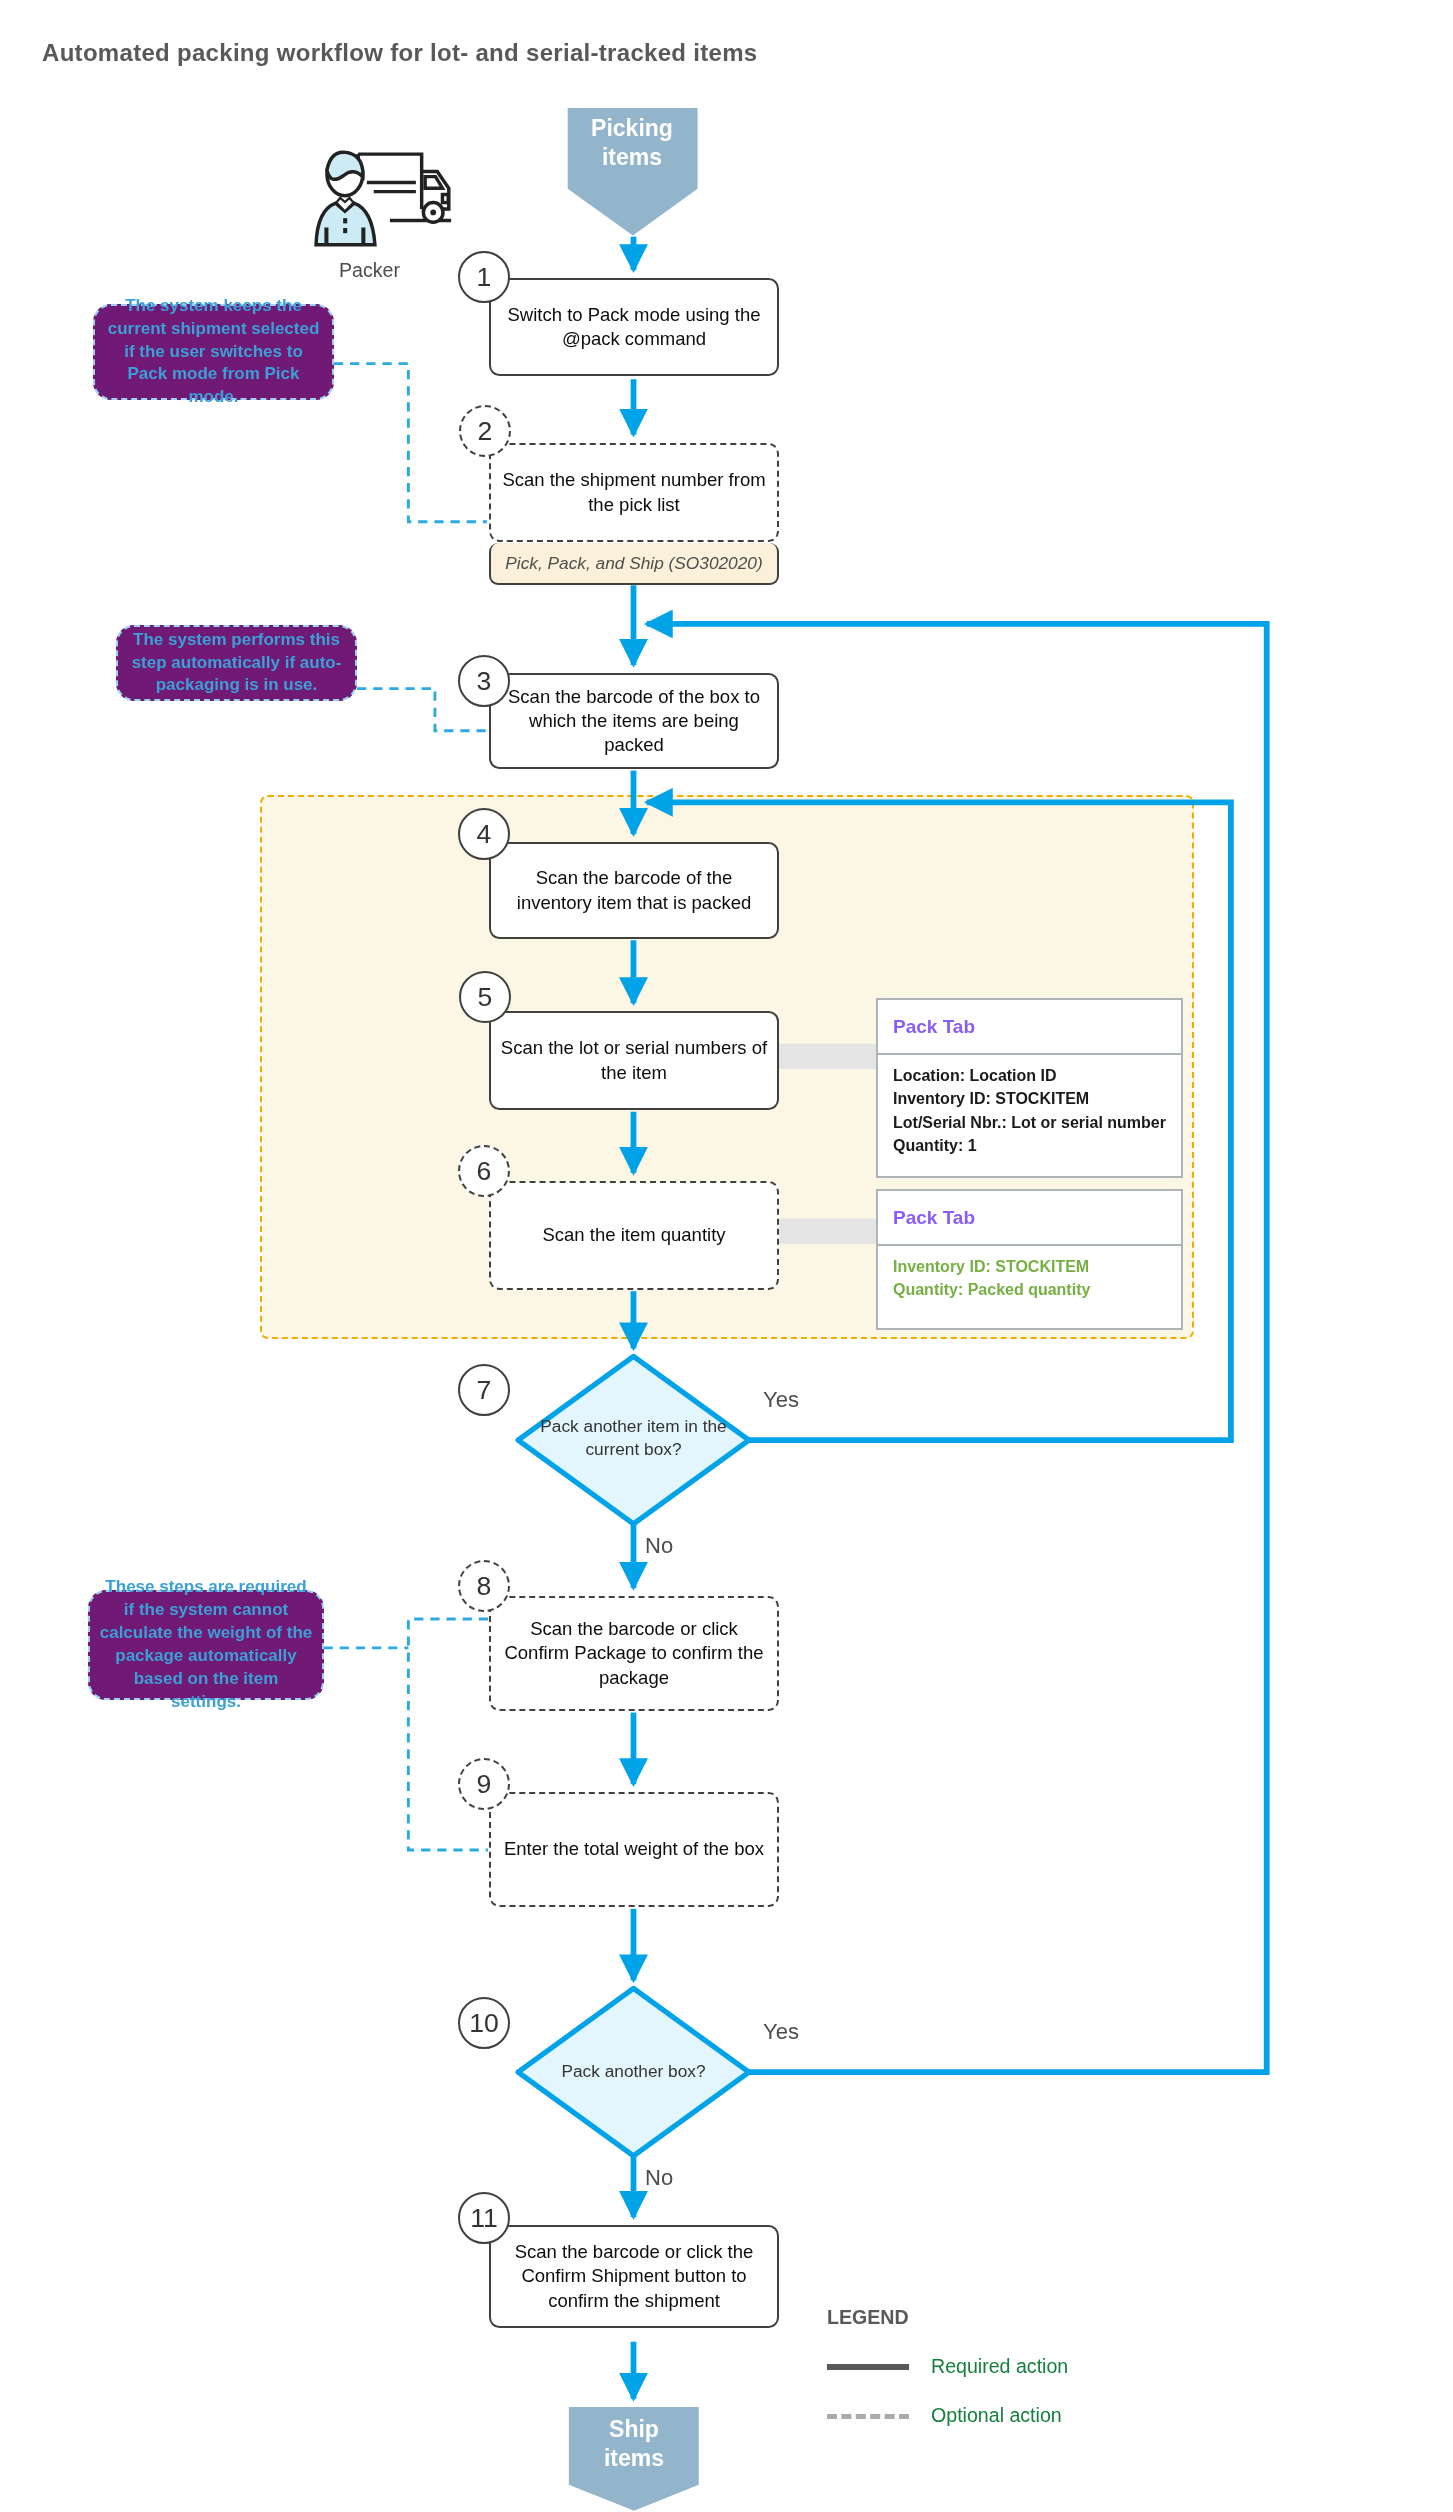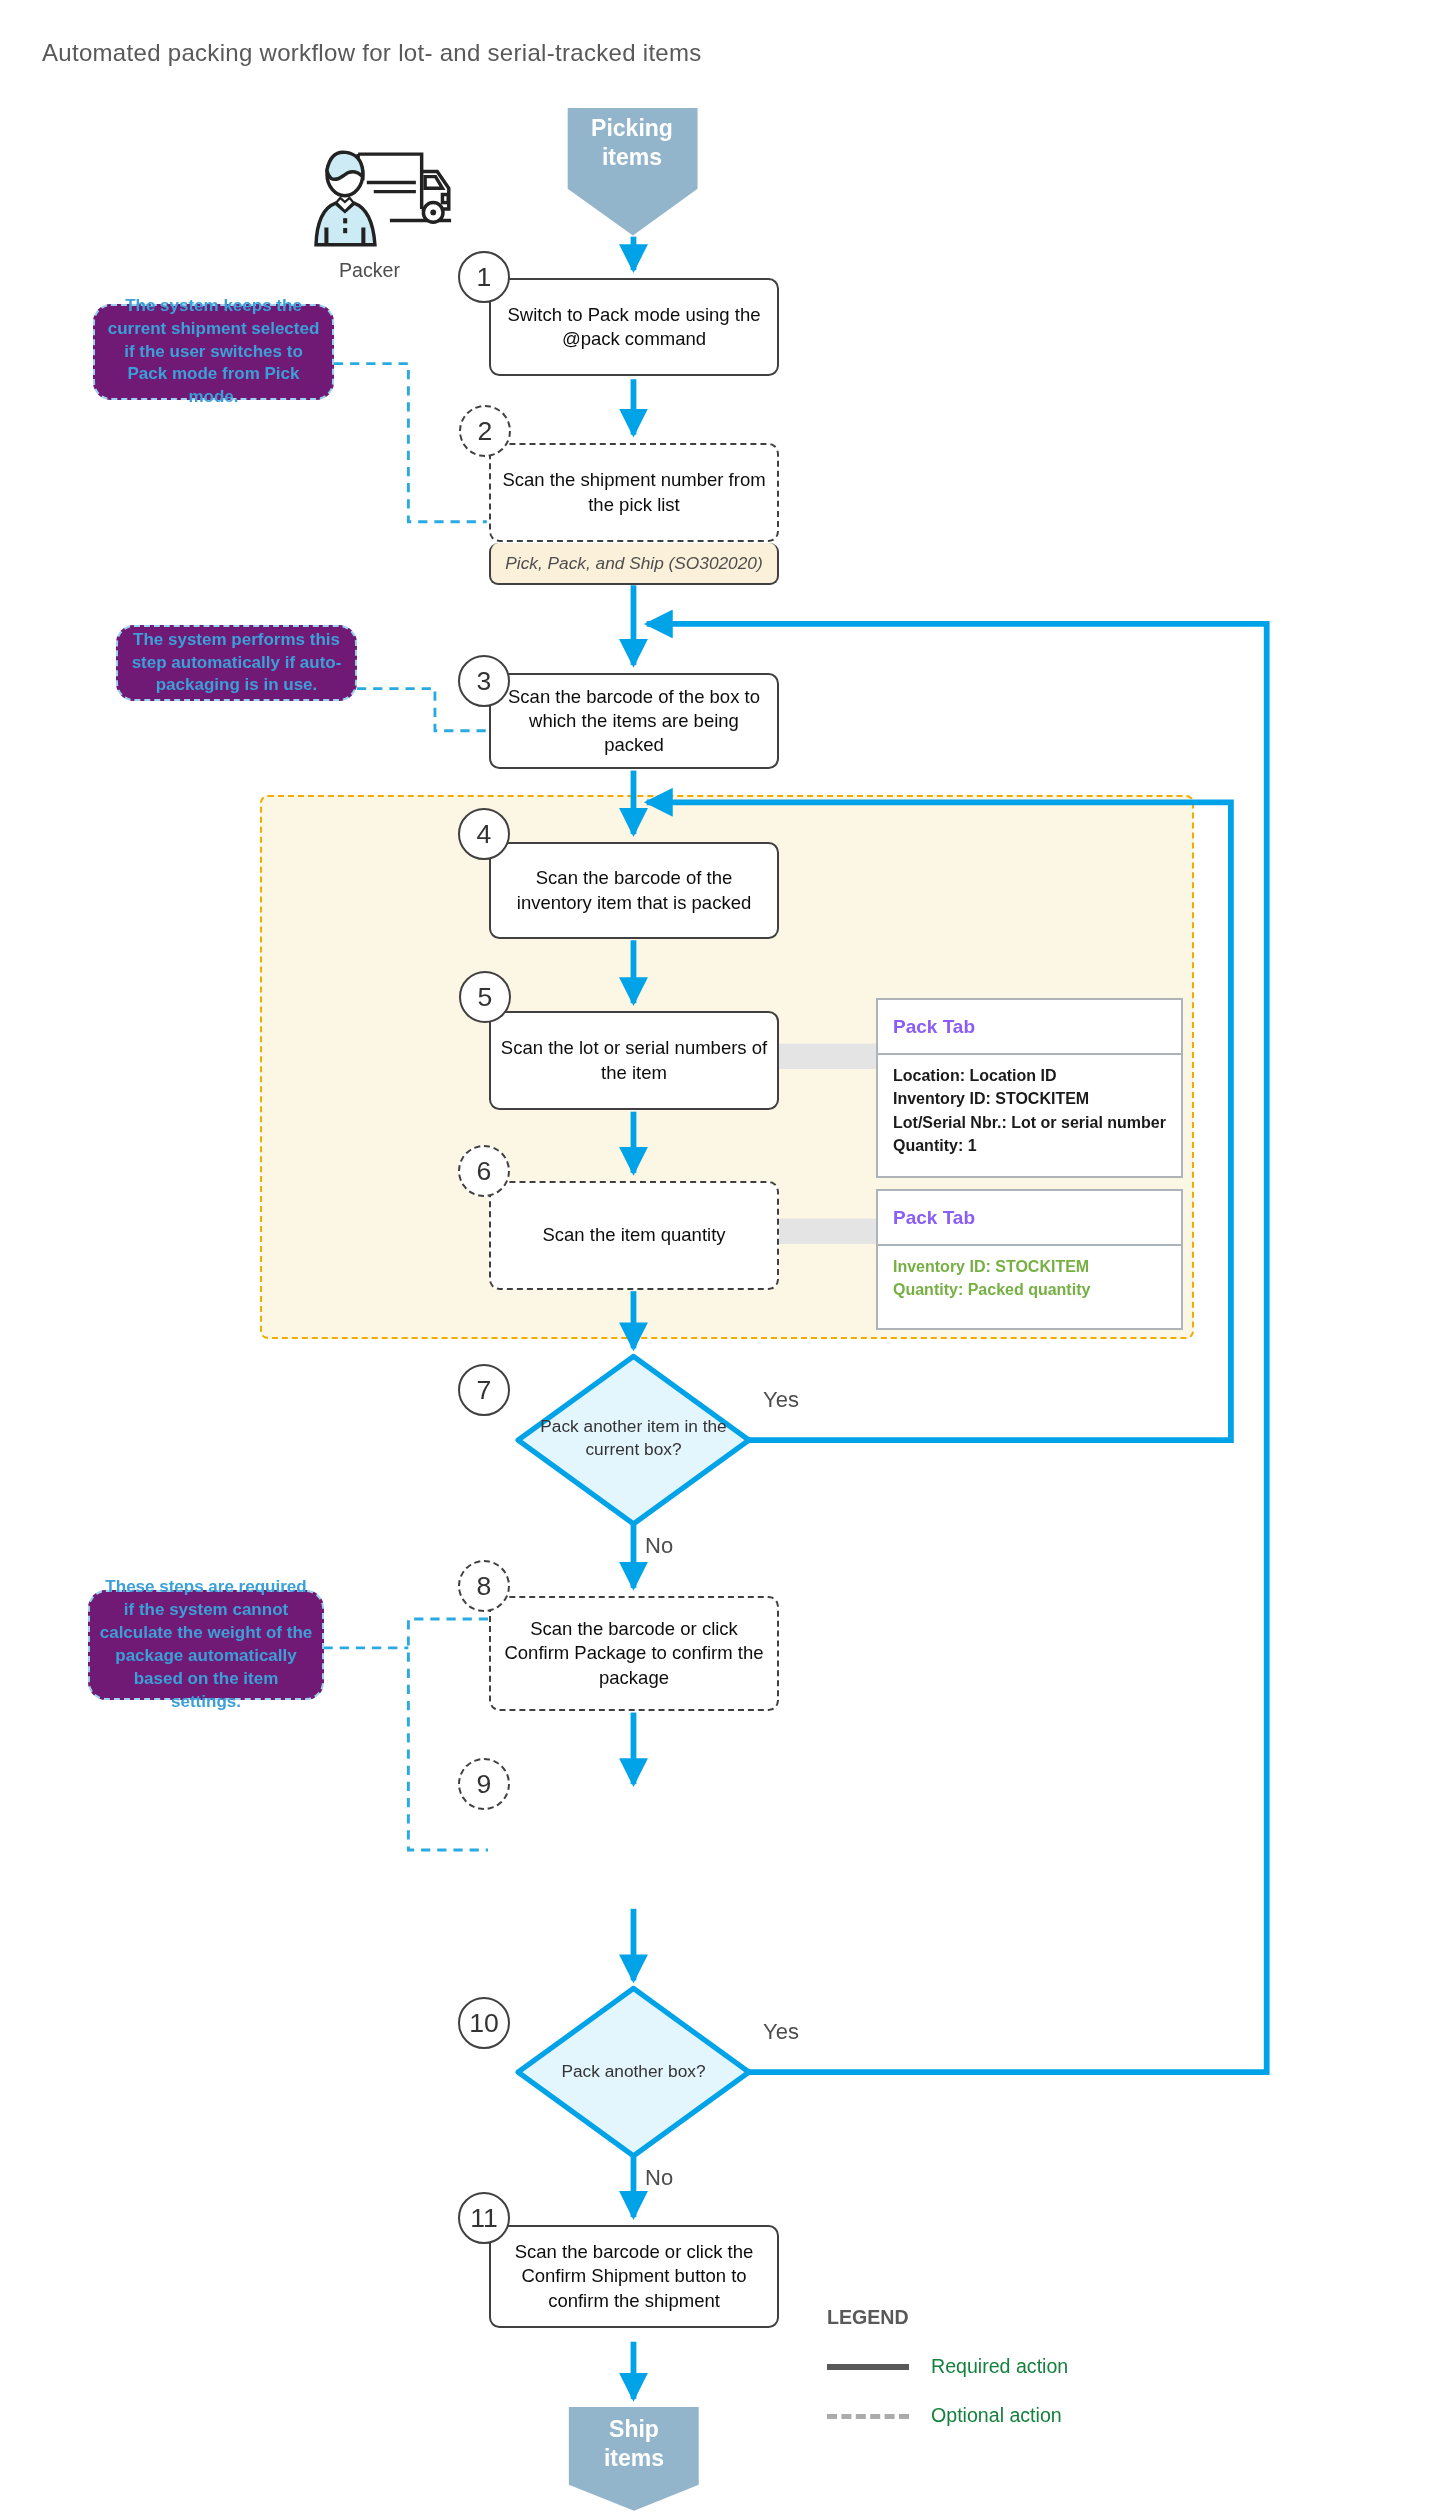--- a/index.html
+++ b/index.html
@@ -2,21 +2,21 @@
 <html style="font-size:9.2px"><head>
 <meta charset="utf-8">
 <style>
   html,body{margin:0;padding:0;background:#fff;}
   #canvas{
     position:relative;width:1454px;height:2512px;background:#ffffff;
     font-family:"Liberation Sans", sans-serif;overflow:hidden;
   }
   #connector-layer{position:absolute;left:0;top:0;z-index:1;}
   .abs{position:absolute;z-index:2;}
-  .page-title{font-size:24px;font-weight:normal;color:#595959;letter-spacing:0.3px;}
+  .page-title{font-size:24px;font-weight:bold;color:#595959;letter-spacing:0.3px;}
   .pent-label{
     width:130px;text-align:center;color:#ffffff;font-weight:bold;font-size:23px;
     line-height:1.25;white-space:pre-line;z-index:3;
   }
   .step-box{
     left:489px;width:290px;background:#ffffff;border:2.9px solid #404040;border-radius:10.4px;
     display:flex;align-items:center;justify-content:center;text-align:center;
     font-size:18.5px;color:#0d0d0d;line-height:1.3;padding:3.5px 8px;box-sizing:border-box;z-index:2;
   }
   .step-box.dashed{border-style:dashed;}
@@ -183,20 +183,21 @@
   <div class="abs step-box" style="top:673px;height:96px;">Scan the barcode of the box to which the items are being packed</div>
 
   <div class="abs step-box" style="top:842px;height:97px;">Scan the barcode of the inventory item that is packed</div>
 
   <div class="abs step-box" style="top:1011px;height:99px;">Scan the lot or serial numbers of the item</div>
 
   <div class="abs step-box dashed" style="top:1181px;height:109px;">Scan the item quantity</div>
 
   <div class="abs step-box dashed" style="top:1596px;height:115px;">Scan the barcode or click Confirm Package to confirm the package</div>
 
+  <div class="abs step-box dashed" style="top:1792px;height:115px;">Enter the total weight of the box</div>
 
   <div class="abs step-box" style="top:2225px;height:103px;">Scan the barcode or click the Confirm Shipment button to confirm the shipment</div>
 
   <div class="abs diamond-label" style="left:534px;top:1415px;">Pack another item in the current box?</div>
   <div class="abs diamond-label" style="left:534px;top:2060px;">Pack another box?</div>
 
   <div class="abs branch-label" style="left:763px;top:1387px;">Yes</div>
   <div class="abs branch-label" style="left:645px;top:1533px;">No</div>
   <div class="abs branch-label" style="left:763px;top:2019px;">Yes</div>
   <div class="abs branch-label" style="left:645px;top:2165px;">No</div>

